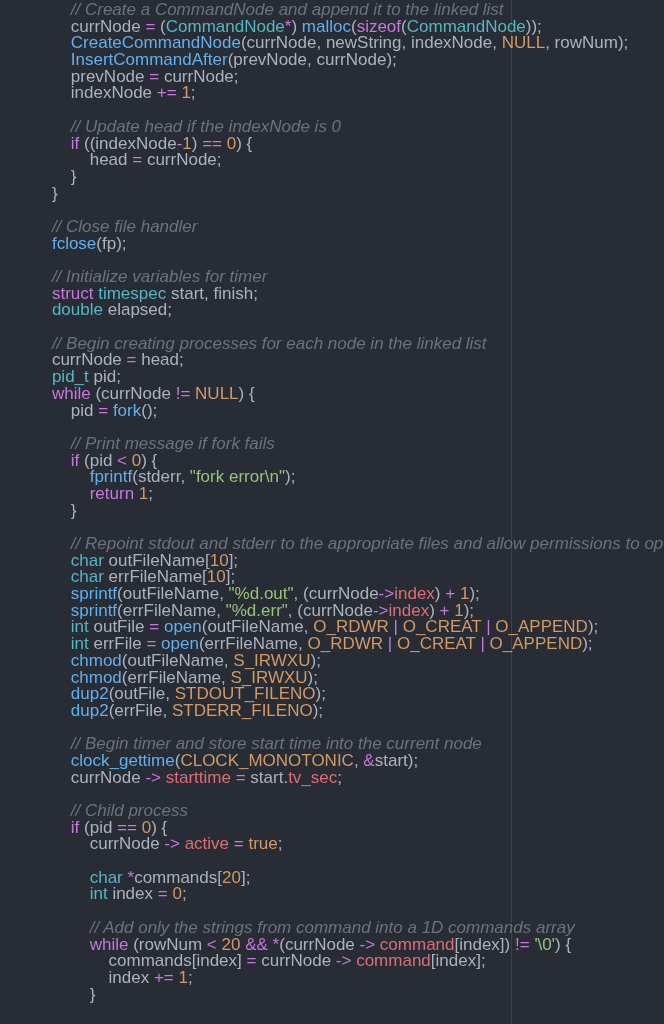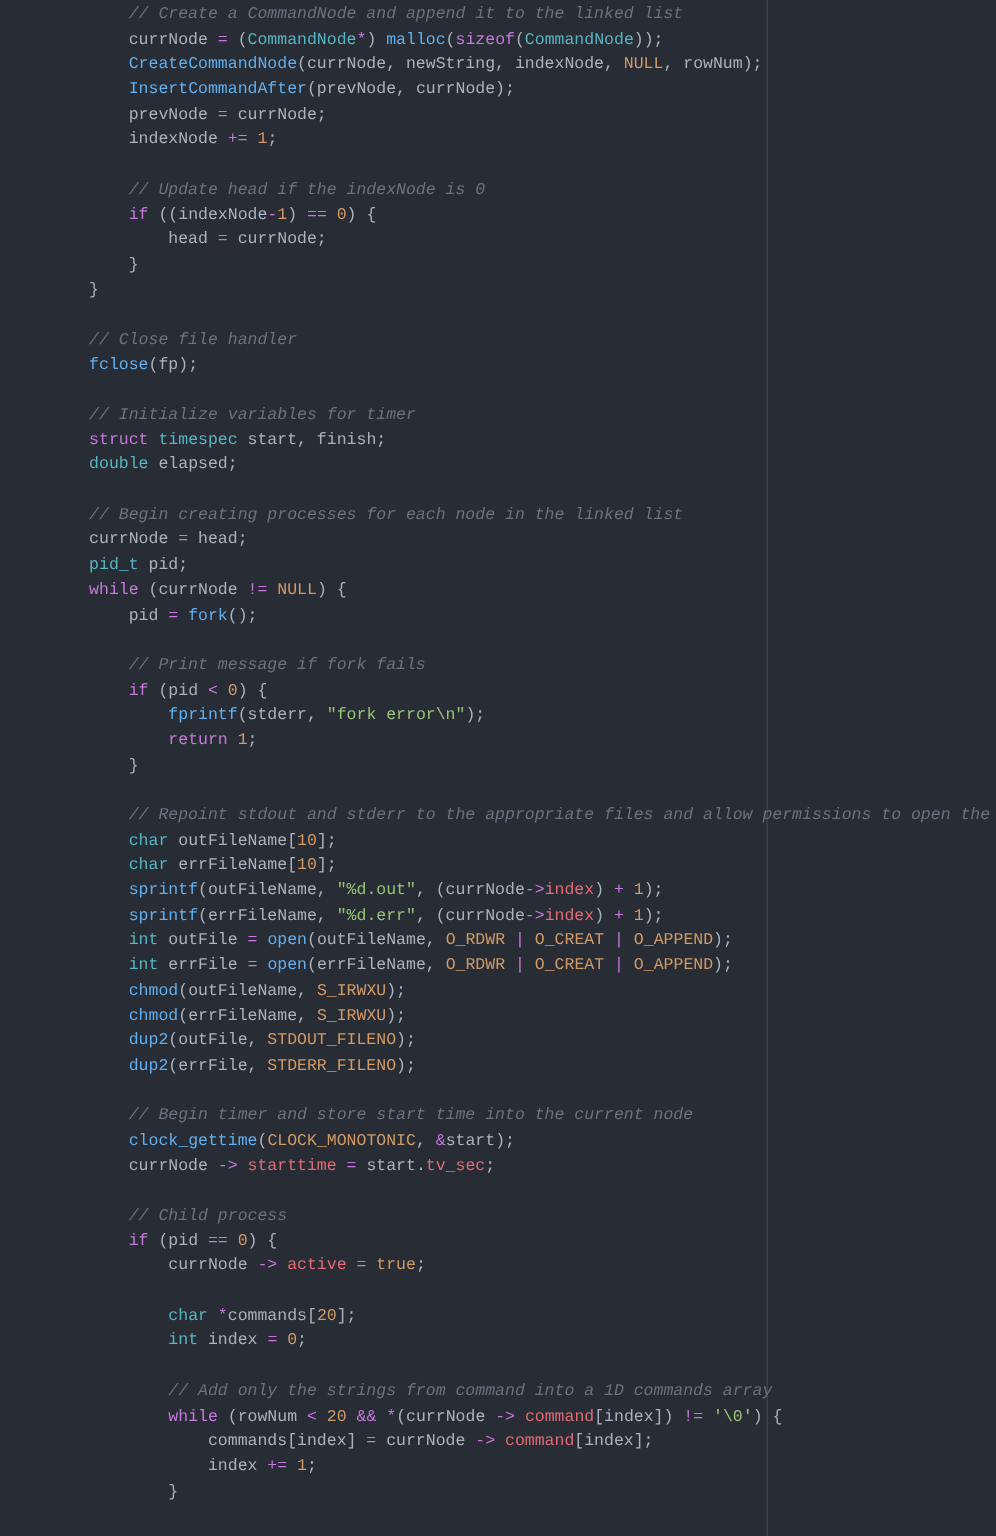--- a/index.html
+++ b/index.html
@@ -7,22 +7,22 @@
     margin: 0;
     padding: 0;
     background: #282c34;
   }
   #editor-root {
     position: relative;
     width: 664px;
     height: 1024px;
     background: #282c34;
     overflow: hidden;
-    font-family: Liberation Mono, monospace;
-    font-size: 11px;
+    font-family: Liberation Sans, sans-serif;
+    font-size: 17px;
     line-height: 16.7px;
     -webkit-font-smoothing: antialiased;
   }
   #ruler {
     position: absolute;
     top: 0;
     bottom: 0;
     width: 1px;
     background: #3b4250;
     pointer-events: none;

